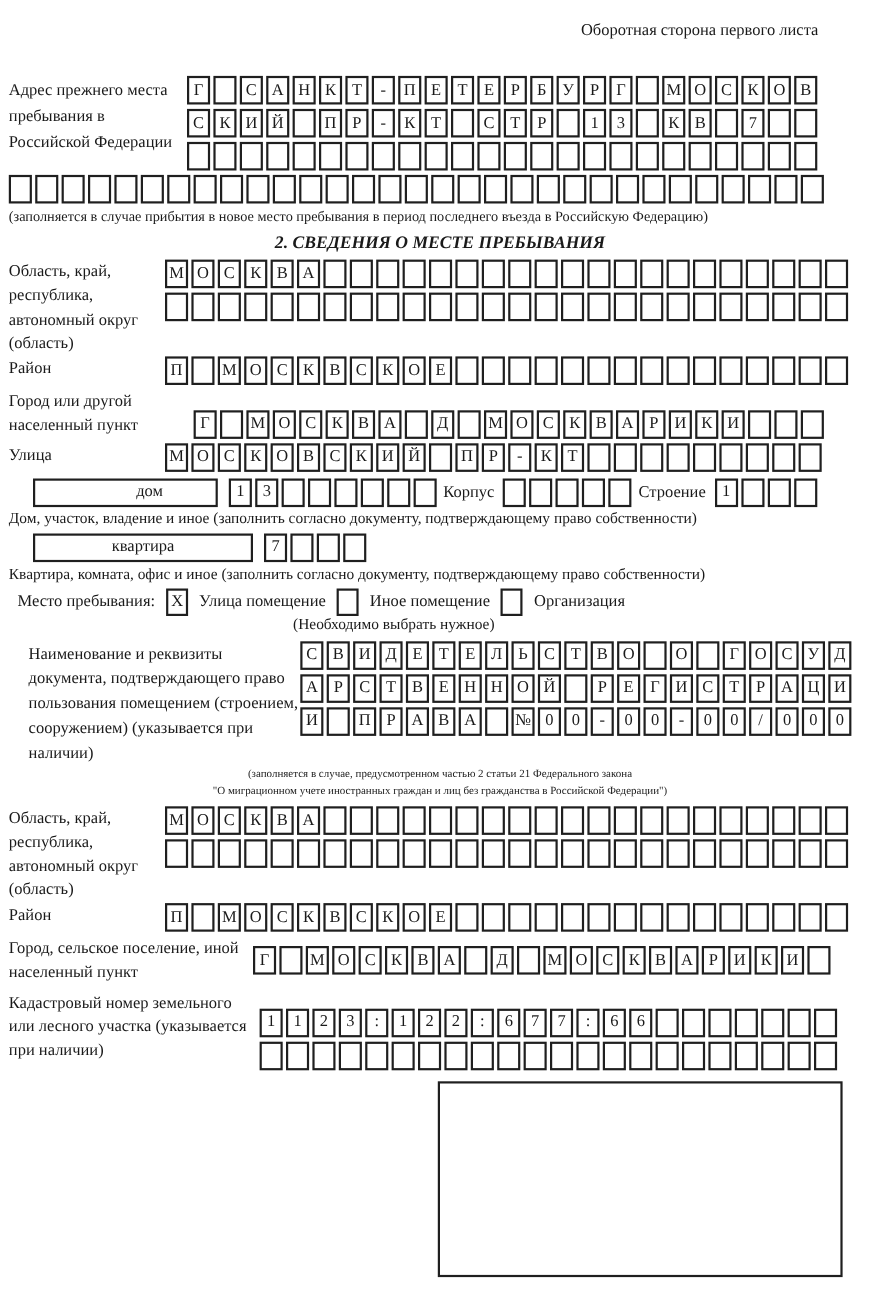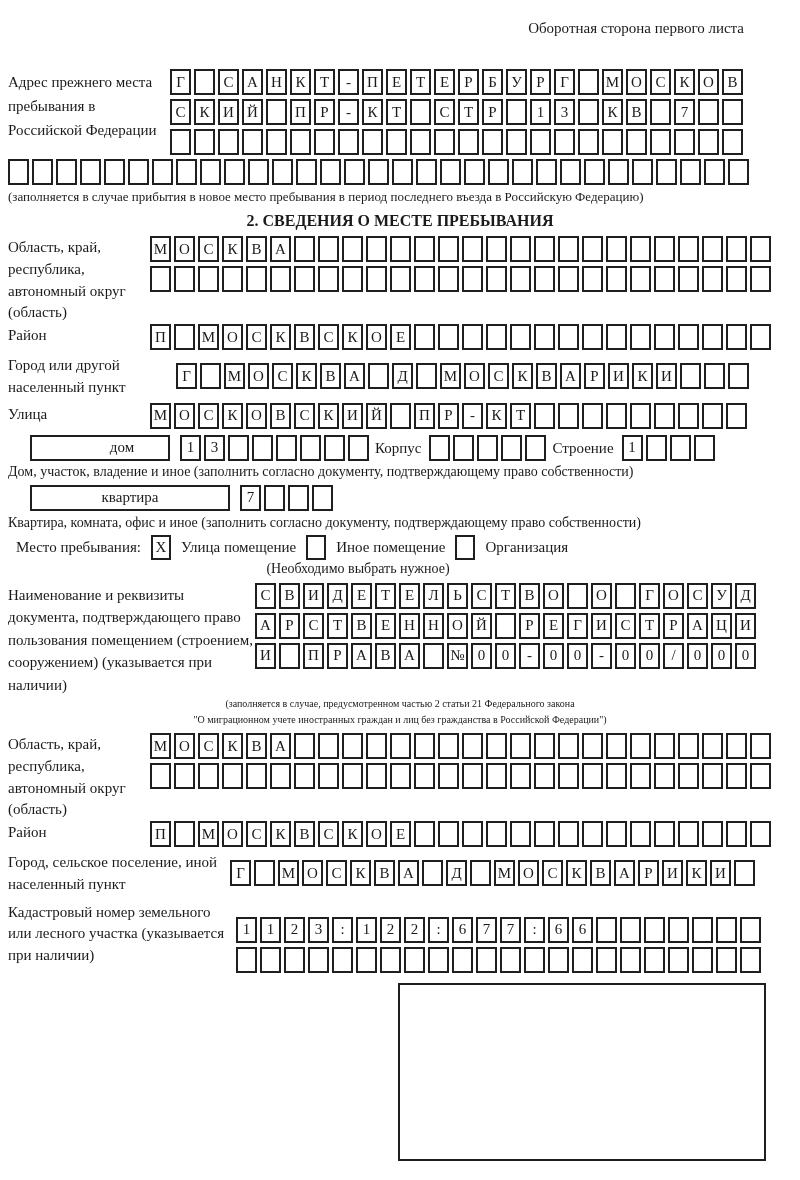--- a/index.html
+++ b/index.html
@@ -22,35 +22,35 @@
   }
 
   .fieldrow { display:flex; align-items:flex-start; }
   .flabel { flex:0 0 142px; line-height:1.45; padding-top:1px; }
   .fcells { display:flex; flex-direction:column; }
 
   .block1 { display:flex; margin-top:32px; }
   .block1 .flabel { flex:0 0 162px; line-height:1.6; }
 
   .note-c { text-align:left; font-size:13px; margin-top:1px; }
-  .sec-title { text-align:center; font-weight:bold; font-size:16px; margin:7px 0 6px 0; }
+  .sec-title { text-align:center; font-weight:bold; font-size:16px; margin:7px 0 6px 0;font-style:italic; }
 
   .widebox {
     border:2px solid #1f1f1f; height:26px; display:flex;
     align-items:center; justify-content:center;
   }
   .inline-lbl { padding:2px 8px 0 6px; white-space:nowrap; }
 
   .chk {
     width:20px; height:25px; border:2px solid #1f1f1f; flex:0 0 20px;
     display:flex; align-items:center; justify-content:center; font-size:15px;
   }
   .stayrow { display:flex; align-items:center; margin-top:4px; margin-left:8px; gap:10px; }
 
-  .docblock { display:flex; margin-top:6px; }
+  .docblock { display:flex; margin-top:6px;justify-content:center; }
   .docblock .flabel { flex:0 0 247px; line-height:1.5; }
 
   .fact-title { text-align:center; font-weight:bold; font-size:15.5px; margin:14px 0 8px 0; }
   .fact-note { text-align:center; font-size:10px; line-height:1.55; }
 
   .stamp-wrap { margin-left:390px; margin-top:6px; width:372px; }
   .stamp-box { width:368px; height:178px; border:2px solid #1f1f1f; }
 </style>
 </head>
 <body>
@@ -266,21 +266,21 @@
         <span class="cell"></span>
         <span class="cell"></span>
         <span class="cell"></span>
         <span class="cell"></span>
         <span class="cell"></span>
         <span class="cell"></span>
         <span class="cell"></span>
       </div>
   </div>
 
-  <div class="fieldrow" style="align-items:center;">
+  <div class="fieldrow" style="align-items:flex-end;">
     <div class="flabel" style="flex-basis:168px;">Город или другой населенный пункт</div>
     <div class="cellrow" style="margin-bottom:0;">
         <span class="cell">Г</span>
         <span class="cell"></span>
         <span class="cell">М</span>
         <span class="cell">О</span>
         <span class="cell">С</span>
         <span class="cell">К</span>
         <span class="cell">В</span>
         <span class="cell">А</span>
@@ -328,21 +328,21 @@
         <span class="cell"></span>
         <span class="cell"></span>
         <span class="cell"></span>
         <span class="cell"></span>
         <span class="cell"></span>
         <span class="cell"></span>
       </div>
   </div>
 
   <div style="display:flex; align-items:center; margin-top:2px; margin-left:22px;">
-    <div class="widebox" style="width:140px;padding-left:44px;">
+    <div class="widebox" style="width:168px;padding-left:44px;">
       <span>дом</span>
     </div>
     <div class="cellrow" style="margin:0 0 0 10px;">
         <span class="cell">1</span>
         <span class="cell">3</span>
         <span class="cell"></span>
         <span class="cell"></span>
         <span class="cell"></span>
         <span class="cell"></span>
         <span class="cell"></span>

